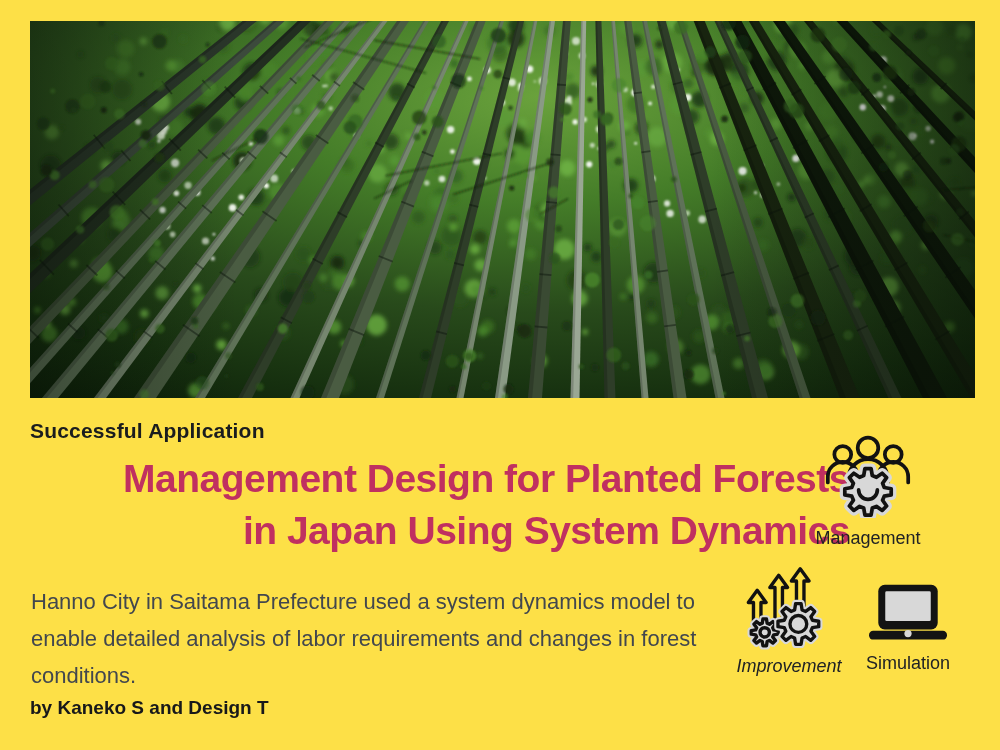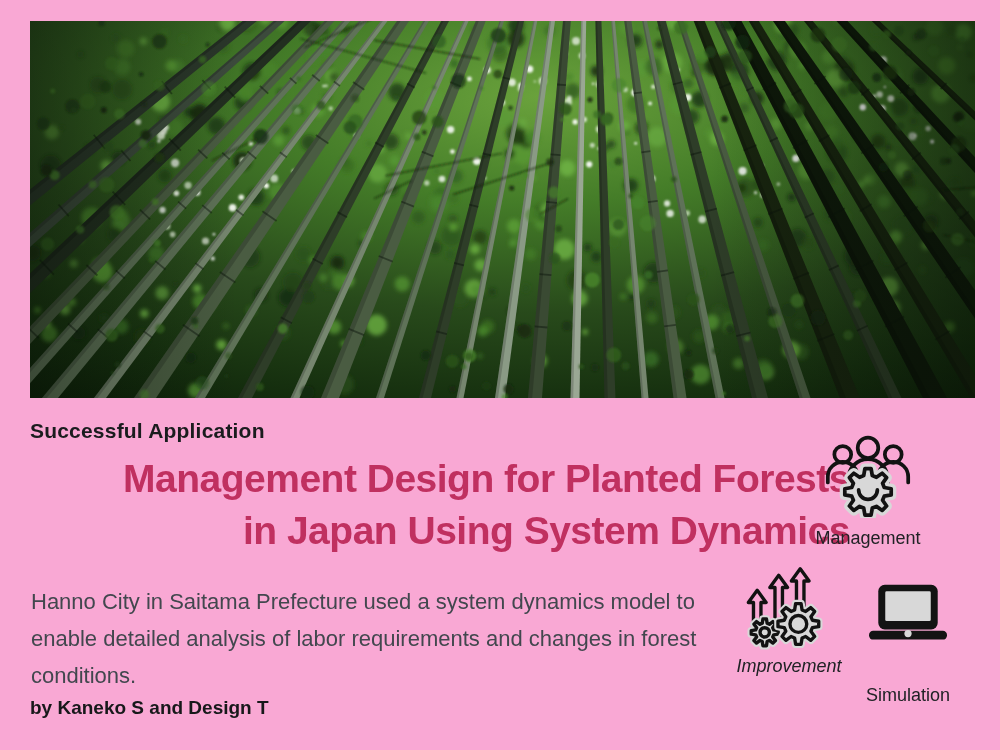--- a/index.html
+++ b/index.html
@@ -1,37 +1,37 @@
 <!DOCTYPE html>
 <html><head>
 <meta charset="utf-8">
 <style>
   html,body{margin:0;padding:0;}
   body{width:1000px;height:750px;overflow:hidden;background:#d8d8d8;
        font-family:"Liberation Sans",sans-serif;}
-  .stage{position:relative;width:1000px;height:750px;background:#f9a8d4;}
+  .stage{position:relative;width:1000px;height:750px;background:#fde047;}
 
   .hero{position:absolute;left:30px;top:21px;width:945px;height:377px;display:block;}
 
   .eyebrow{position:absolute;left:30px;top:419px;font-size:21px;font-weight:700;
            color:#1a1c1e;letter-spacing:.2px;}
   .title{position:absolute;left:30px;top:453px;width:820px;margin:0;
          font-size:39px;font-weight:700;line-height:52px;letter-spacing:-.5px;
          color:#c03060;white-space:pre-line;text-align:right;}
   .body-text{position:absolute;left:30px;top:582px;width:770px;margin:1px;
              font-size:22px;line-height:37px;color:#42474e;white-space:pre-line;}
   .byline{position:absolute;left:30px;top:697px;font-size:19px;font-weight:700;color:#17181a;}
 
   .feature{position:absolute;display:flex;flex-direction:column;align-items:center;}
   .feature-label{font-size:18px;color:#202225;white-space:nowrap;}
   .f-management{left:816px;top:432px;width:104px;}
   .f-management .feature-label{margin-top:10px;}
   .f-improvement{left:734px;top:566px;width:110px;}
   .f-improvement .feature-label{margin-top:4px;font-style:italic;}
-  .f-simulation{left:855px;top:584px;width:106px;gap:32px;}
+  .f-simulation{left:855px;top:584px;width:106px;}
   .f-simulation .feature-label{margin-top:7px;}
 
   .icon-stroke{stroke:#121212;fill:none;stroke-linecap:round;stroke-linejoin:round;}
   .halo{stroke:#d8d8d8;fill:#d8d8d8;stroke-linejoin:round;}
   .gear-body{stroke:#121212;fill:#d8d8d8;stroke-linejoin:round;}
 </style>
 </head>
 <body>
 
 <div class="stage">

